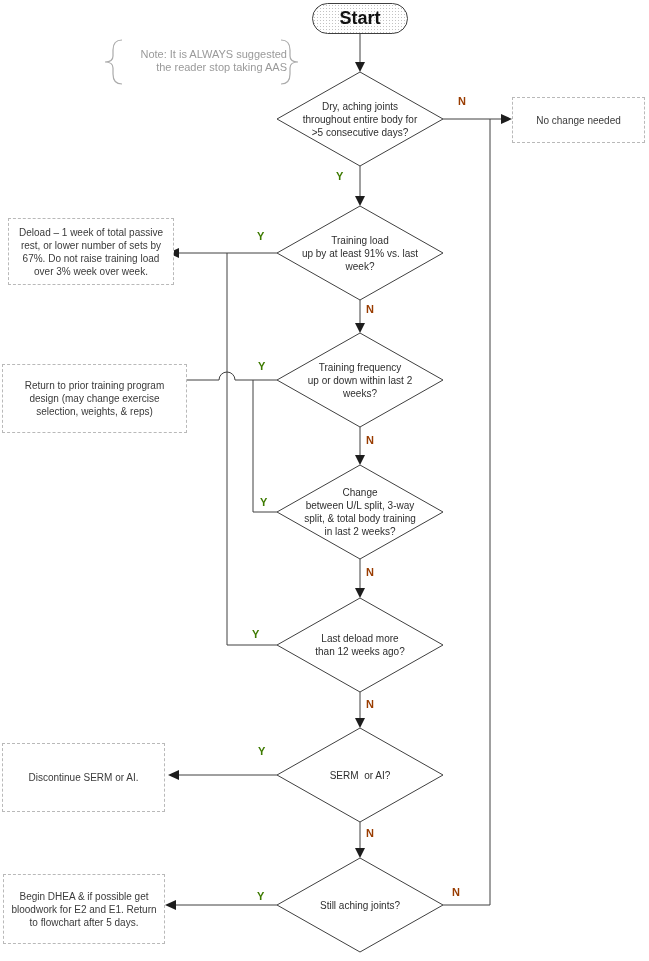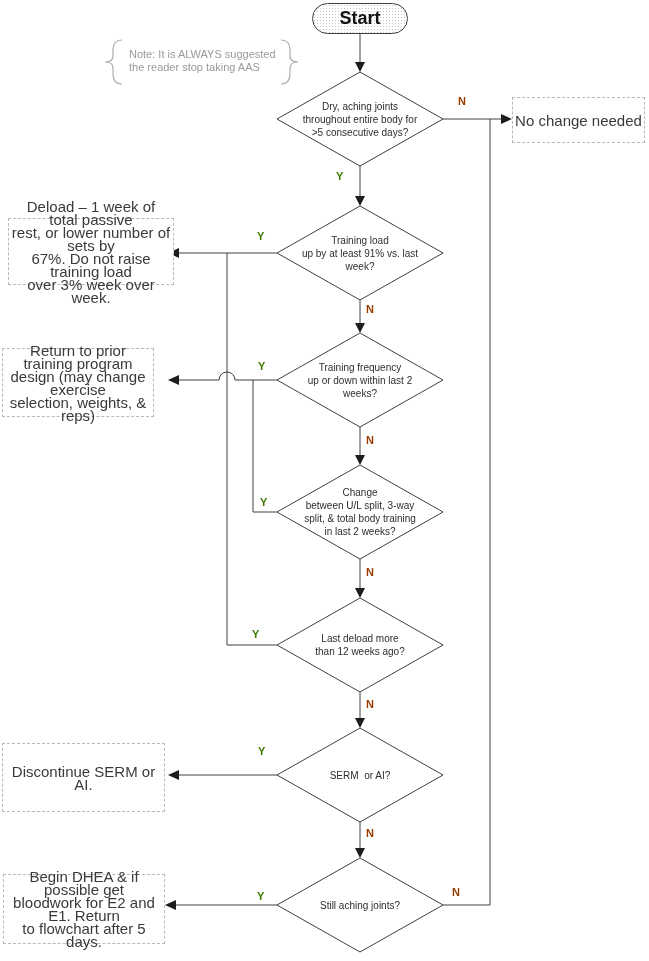--- a/index.html
+++ b/index.html
@@ -8,40 +8,40 @@
     font-family:"Liberation Sans",sans-serif;color:#333;
   }
   #connector-layer{position:absolute;left:0;top:0;width:649px;height:961px;}
   .node-text{
     position:absolute;display:flex;align-items:center;justify-content:center;
     text-align:center;font-size:10px;line-height:13px;color:#2e2e2e;
     white-space:pre-wrap;pointer-events:none;
   }
   .proc-box{
     position:absolute;display:flex;align-items:center;justify-content:center;
-    text-align:center;font-size:15px;line-height:13px;color:#3a3a3a;
+    text-align:center;font-size:10px;line-height:13px;color:#3a3a3a;
     background:#fff;border:1px dashed #b9b9b9;box-sizing:border-box;
     white-space:pre-wrap;padding:2px;
   }
   .start-node{
     position:absolute;left:312px;top:3px;width:96px;height:31px;
     border:1px solid #3f3f3f;border-radius:16px;box-sizing:border-box;
     display:flex;align-items:center;justify-content:center;
     font-size:18px;font-weight:bold;color:#111;
     background-color:#fff;
     background-image:radial-gradient(circle,#c2c2c2 0.7px,rgba(0,0,0,0) 0.9px);
     background-size:3px 3px;
   }
   .yn{
     position:absolute;font-size:11px;font-weight:bold;line-height:11px;
     pointer-events:none;
   }
   .note-text{
     position:absolute;left:129px;top:48px;width:158px;
-    font-size:11px;line-height:13px;color:#9a9a9a;text-align:left;
+    font-size:11px;line-height:13px;color:#9a9a9a;text-align:right;
     white-space:pre-wrap;
   }
 </style>
 </head>
 <body>
 
 <div id="stage">
 
   <svg id="connector-layer" viewBox="0 0 649 961" xmlns="http://www.w3.org/2000/svg">
     <g stroke="#404040" stroke-width="1" fill="none">
@@ -127,21 +127,21 @@
   <div class="node-text" style="left:277px;top:598px;width:166px;height:94px;">Last deload more
 than 12 weeks ago?</div>
   <div class="node-text" style="left:277px;top:728px;width:166px;height:94px;">SERM  or AI?</div>
   <div class="node-text" style="left:277px;top:858px;width:166px;height:94px;">Still aching joints?</div>
 
   <div class="proc-box" style="left:512px;top:97px;width:133px;height:46px;">No change needed</div>
   <div class="proc-box" style="left:8px;top:218px;width:166px;height:67px;text-align:center;">Deload – 1 week of total passive
 rest, or lower number of sets by
 67%. Do not raise training load
 over 3% week over week.</div>
-  <div class="proc-box" style="left:2px;top:348px;width:152px;height:69px;">Return to prior training program
+  <div class="proc-box" style="left:2px;top:364px;width:185px;height:69px;">Return to prior training program
 design (may change exercise
 selection, weights, &amp; reps)</div>
   <div class="proc-box" style="left:2px;top:743px;width:163px;height:69px;">Discontinue SERM or AI.</div>
   <div class="proc-box" style="left:3px;top:874px;width:162px;height:70px;">Begin DHEA &amp; if possible get
 bloodwork for E2 and E1. Return
 to flowchart after 5 days.</div>
 
   <span class="yn" style="left: 336px; top: 171px; color: rgb(61, 122, 0);">Y</span>
   <span class="yn" style="left: 458px; top: 96px; color: rgb(153, 60, 0);">N</span>
   <span class="yn" style="left: 257px; top: 231px; color: rgb(61, 122, 0);">Y</span>

